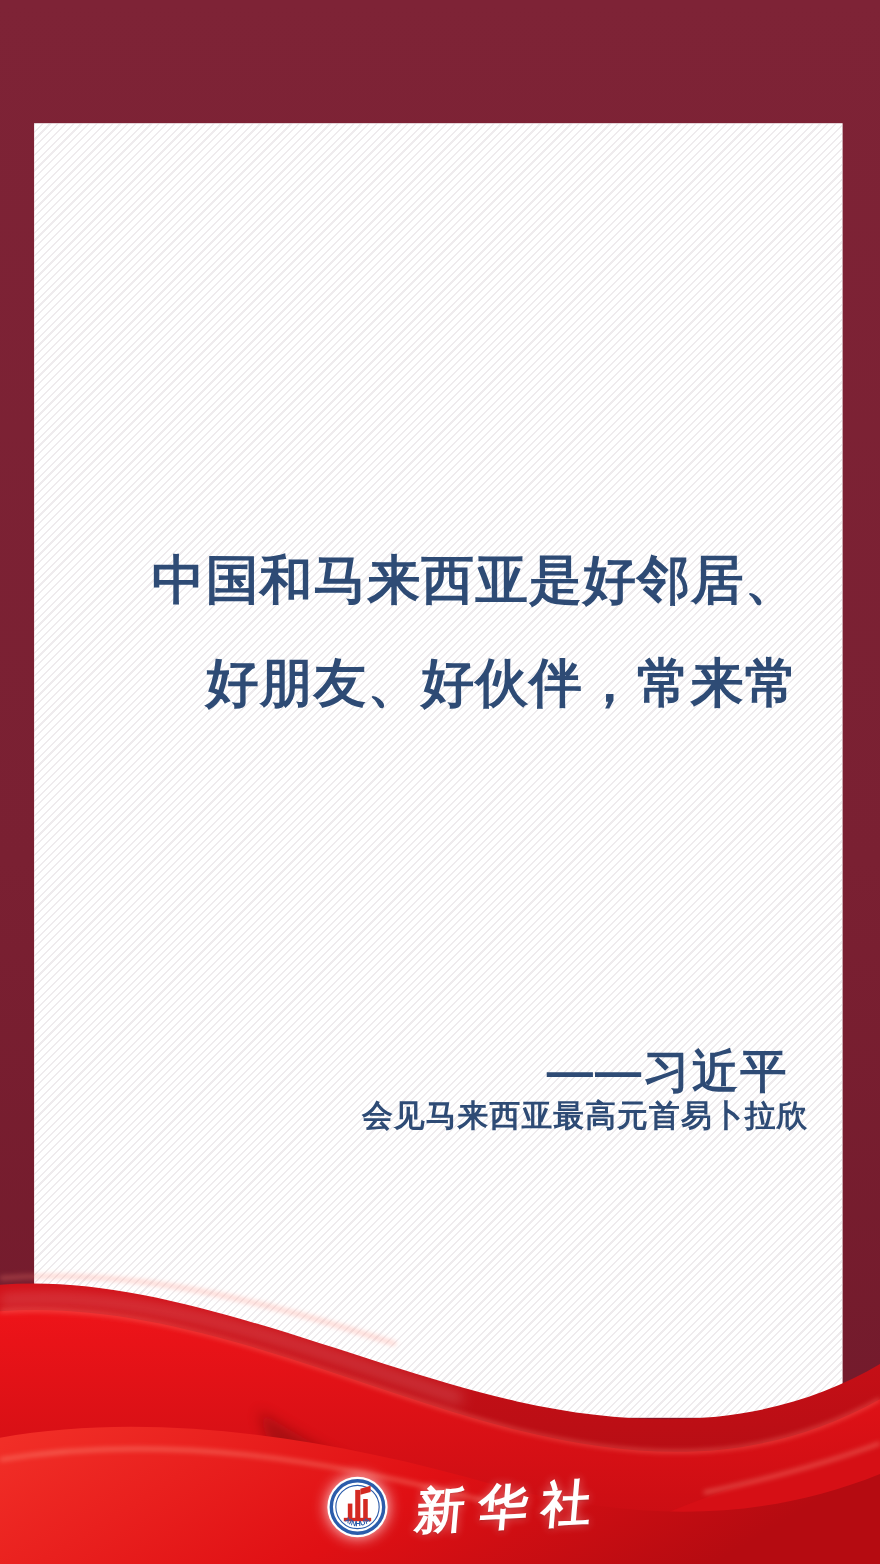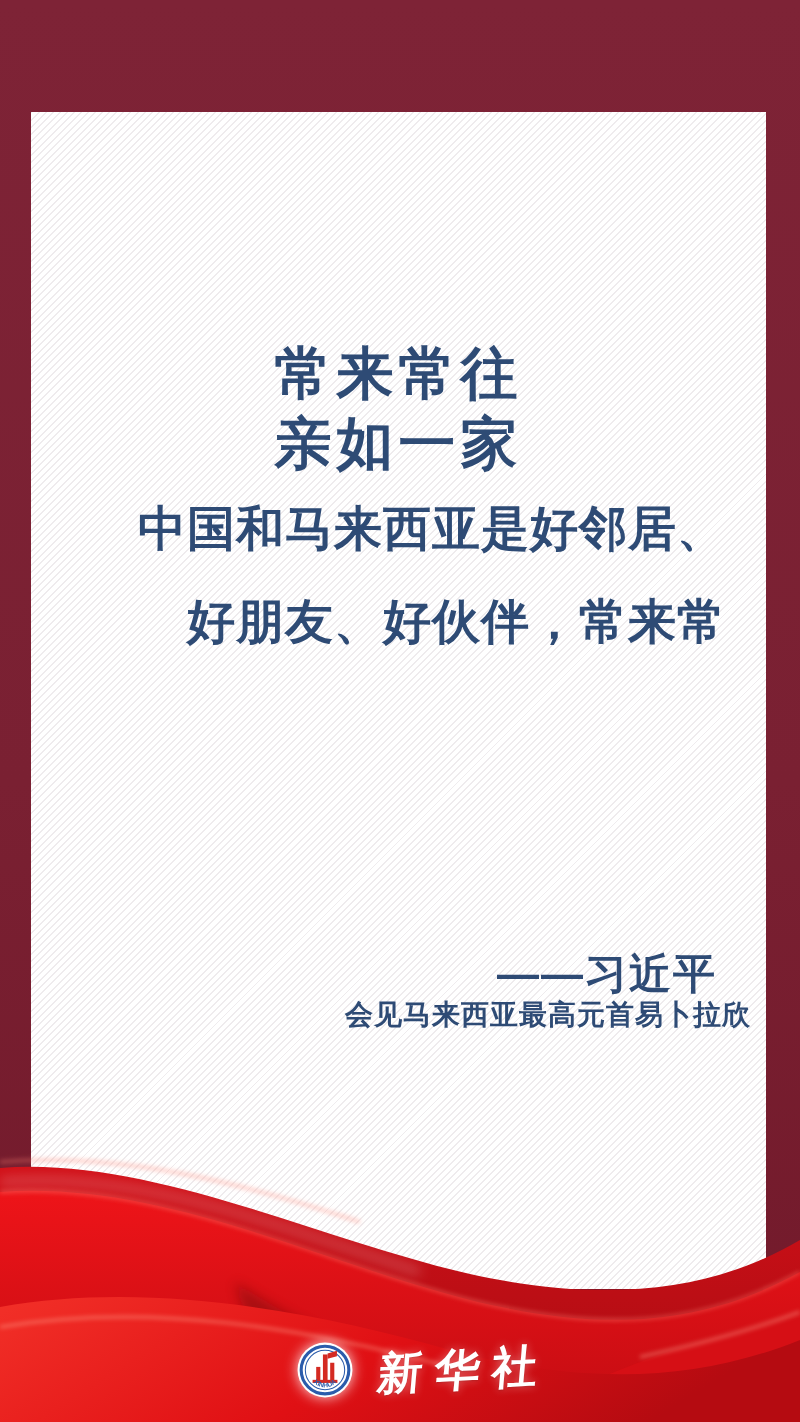--- a/index.html
+++ b/index.html
@@ -28,21 +28,21 @@
   .quote{
     position:absolute;top:370px;left:81px;right:40px;
     color:#2e4b75;font-size:48px;line-height:93px;font-weight:bold;letter-spacing:1px;
     text-align:right;
   }
   .attribution{
     position:absolute;top:834px;right:49px;
     color:#2e4b75;font-size:42px;font-weight:bold;letter-spacing:2px;
   }
   .occasion{
-    position:absolute;top:884px;right:15px;
+    position:absolute;top:884px;right:31px;
     color:#2e4b75;font-size:28px;font-weight:bold;letter-spacing:1px;
   }
   .date{
     position:absolute;top:951px;right:38px;
     color:#2e4b75;font-size:28px;font-weight:bold;letter-spacing:1px;
   }
   
   .waves{
     position:absolute;left:0;top:1122px;width:800px;height:300px;
   }
@@ -63,24 +63,20 @@
     white-space:nowrap;
   }
 </style>
 </head>
 <body>
 
 <div class="poster">
 
   <div class="quote-card">
 
-    <div class="title">
-      <div>常来常往</div>
-      <div>亲如一家</div>
-    </div>
 
     <div class="quote">
       <div>中国和马来西亚是好邻居、</div>
       <div>好朋友、好伙伴，常来常</div>
     </div>
 
     <div class="attribution">——习近平</div>
 
     <div class="occasion">会见马来西亚最高元首易卜拉欣</div>
 

